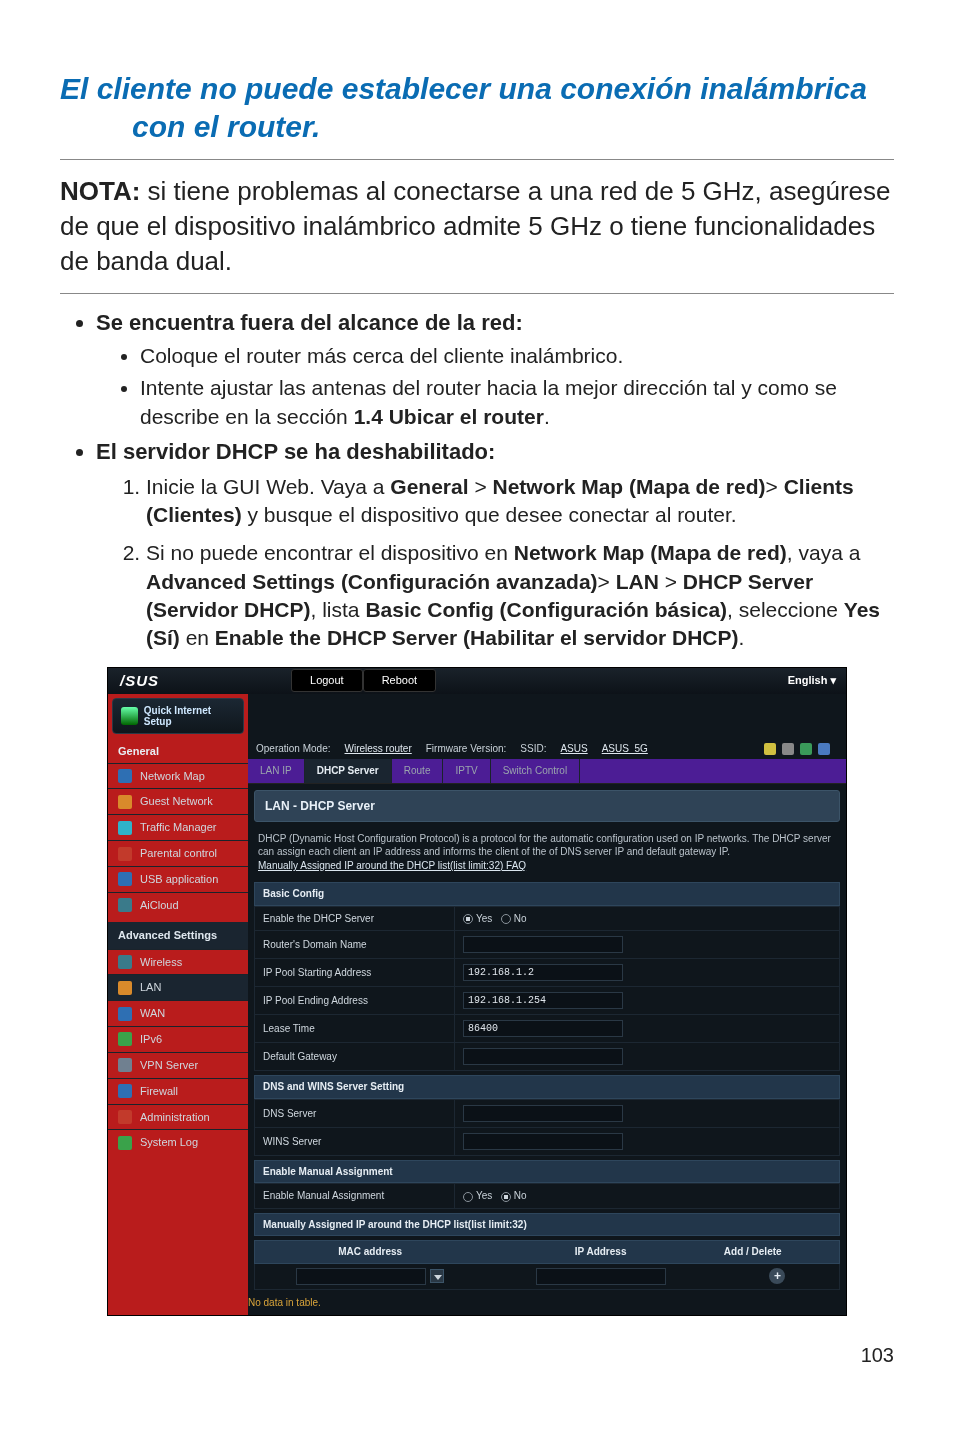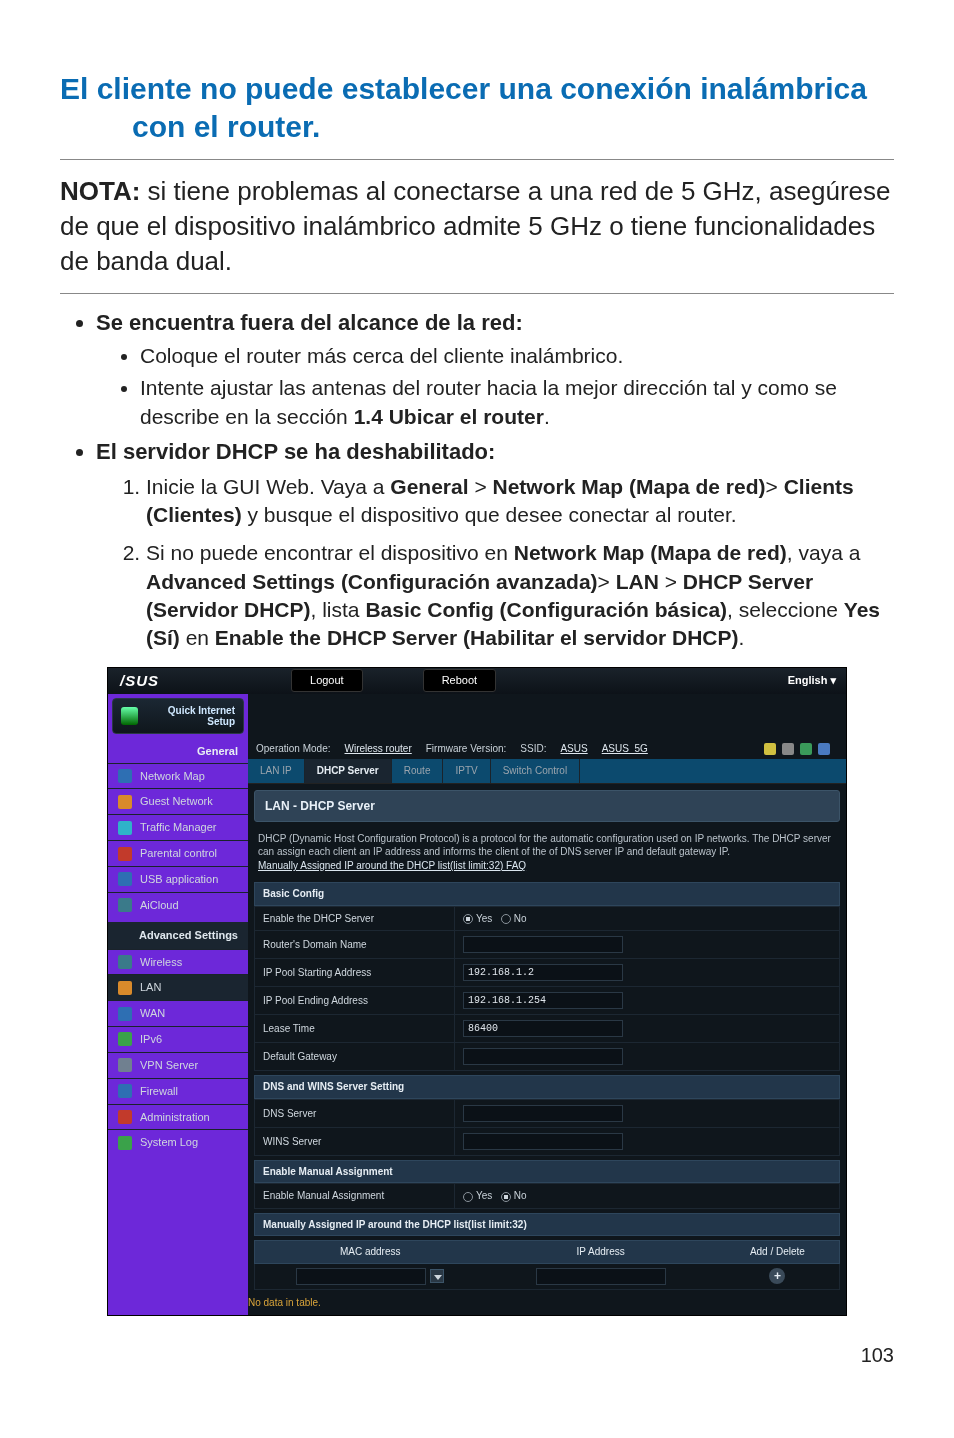--- a/index.html
+++ b/index.html
@@ -1,68 +1,68 @@
 <!DOCTYPE html>
 <html><head>
 <meta charset="utf-8">
 <style>
   * { margin: 0; padding: 0; box-sizing: border-box; }
   body { font-family: "Myriad Pro", "Segoe UI", Arial, sans-serif; font-size: 21px; color: #222; background: #fff; width: 954px; margin: 0 auto; padding: 70px 60px 40px 60px; line-height: 1.35; }
   hr.rule { border: none; border-top: 1px solid #888; margin: 14px 0; }
-  h1.title { color: #0a6cb3; font-weight: 700; font-size: 30px; line-height: 1.25; margin-bottom: 2px; }
+  h1.title { color: #0a6cb3; font-weight: 700; font-size: 30px; line-height: 1.25; margin-bottom: 2px; font-style: italic; }
   .title-indent { display: block; padding-left: 72px; }
   .nota { font-size: 26px; line-height: 1.35; }
   .nota b { font-weight: 700; }
   ul.top { list-style: disc; padding-left: 36px; margin-top: 10px; }
   ul.top > li { margin-bottom: 6px; font-weight: 700; font-size: 22px; }
   ul.sub { list-style: disc; padding-left: 44px; font-weight: 400; font-size: 21px; margin-top: 4px; }
   ul.sub li { margin-bottom: 4px; }
   ol.num { list-style: decimal; padding-left: 50px; font-weight: 400; font-size: 21px; margin-top: 6px; }
   ol.num > li { margin-bottom: 10px; }
   .b { font-weight: 700; }
 
   
   .shot { width: 740px; margin: 14px auto 0 auto; background: #0d1218; border: 1px solid #000; font-family: Arial, sans-serif; font-size: 11px; color: #c9d2d9; }
   .shot-top { display:flex; align-items:center; height:26px; background: linear-gradient(#1a222a,#0d1218); text-align: right; }
   .asus-logo { color:#fff; font-weight:700; font-style:italic; font-size:15px; padding:0 12px; letter-spacing:1px; }
-  .btns { display:flex; gap:60px; margin-left:120px; }
+  .btns { display:flex; margin-left:120px; }
   .tbtn { background:#000; color:#fff; border:1px solid #333; border-radius:3px; padding:3px 18px; font-size:11px; }
   .lang { margin-left:auto; margin-right:10px; color:#fff; font-weight:700; font-size:11px; }
   .shot-body { display:flex; }
-  .sidebar { width:140px; background:#6d28d9;text-align:right; }
+  .sidebar { width:140px; background:#b91c1c; }
   .side-first { background:linear-gradient(#1b2733,#0f161c); border:1px solid #2a3845; border-radius:4px; margin:4px; padding:6px 8px; display:flex; align-items:center; gap:6px; }
   .side-first .ic { width:18px;height:18px;background:linear-gradient(#6fa,#060);border-radius:3px; }
   .side-first .t { color:#cfe8ff; font-weight:700; font-size:10px; line-height:1.1; }
   .side-head { color:#e8eef3; font-weight:700; font-size:11px; padding:6px 10px 4px 10px; }
   .side-item { display:flex; align-items:center; gap:8px; padding:5px 10px; color:#cfd7de; font-size:11px; border-top:1px solid #1a232b; }
   .side-item.active { background:#1a2530; }
   .ic2 { width:14px; height:14px; border-radius:2px; display:inline-block; }
   .c-blue{background:#2e6fb3;} .c-orange{background:#d98a2b;} .c-cyan{background:#2fb3c9;} .c-red{background:#c23a2b;} .c-green{background:#3aa24a;} .c-grey{background:#708090;} .c-teal{background:#3a7a8a;}
   .adv-head { background:#1a2530; color:#dfe7ee; font-weight:700; font-size:11px; padding:6px 10px; margin-top:4px; }
   .main { flex:1; background:#0f161c; }
   .infobar { font-size:10px; color:#c9d2d9; padding:4px 8px; display:flex; align-items:center; gap:14px;margin-top:44px; }
   .infobar a{ color:#dfe7ee; text-decoration:underline; }
   .ssid { color:#dfe7ee; text-decoration:underline; }
-  .tabs { display:flex; background:#0c4a6e; border-bottom:1px solid #222; }
+  .tabs { display:flex; background:#4c1d95; border-bottom:1px solid #222; }
   .tab { padding:5px 12px; font-size:10px; color:#9aa4ad; border-right:1px solid #1a232b; }
   .tab.active { background:#1a2530; color:#e6edf3; font-weight:700; }
   .panel-title { background:#2f4356; color:#e9f1f8; font-weight:700; font-size:12px; padding:7px 10px; border:1px solid #3c5468; margin:6px; border-radius:3px; }
   .desc { font-size:10px; color:#bac3cb; padding:4px 10px 6px 10px; line-height:1.35; }
   .desc a{ color:#dbe6ef; text-decoration:underline; }
   .section-bar { background:#22364a; color:#e6edf3; font-weight:700; font-size:10px; padding:4px 8px; margin:4px 6px 0 6px; border:1px solid #2e465c; }
   table.cfg { width: calc(100% - 12px); margin:0 6px; border-collapse:collapse; font-size:10px; }
   table.cfg td { border:1px solid #1c2732; padding:5px 8px; vertical-align:middle; }
   table.cfg td.lbl { width:200px; color:#cfd7de; }
   .tinput { background:#0b1117; border:1px solid #2a3845; color:#cfd7de; padding:2px 4px; font-size:10px; width:160px; }
   .mono { font-family: "Courier New", monospace; color:#e0e6ec; }
   .radio { display:inline-block; width:10px; height:10px; border-radius:50%; border:1px solid #8a939b; margin-right:3px; vertical-align:middle; }
   .radio.on { background: radial-gradient(circle,#cfd7de 0 40%, transparent 41%); }
-  .hdr3 { display:flex; background:#22364a; color:#e6edf3; font-weight:400; font-size:10px; margin:4px 6px 0 6px; border:1px solid #2e465c; }
+  .hdr3 { display:flex; background:#22364a; color:#e6edf3; font-weight:700; font-size:10px; margin:4px 6px 0 6px; border:1px solid #2e465c; }
   .hdr3 > div { padding:4px 8px; }
-  .hdr3 .c1{flex:2;text-align:center;} .hdr3 .c2{flex:2;text-align:center;} .hdr3 .c3{flex:1;text-align:center;}
+  .hdr3 .c1{flex:2;text-align:center;} .hdr3 .c2{flex:2;text-align:center;} .hdr3 .c3{flex:1;}
   .row3 { display:flex; margin:0 6px; border:1px solid #1c2732; border-top:none; align-items:center; }
   .row3 > div { padding:4px 8px; }
   .row3 .c1{flex:2;display:flex;align-items:center;justify-content:center;gap:4px;} .row3 .c2{flex:2;display:flex;justify-content:center;} .row3 .c3{flex:1;text-align:center;}
   .dd { width:14px;height:14px;background:#2a3845;border:1px solid #3c5468;display:inline-block; position:relative;}
   .dd::after{content:"";position:absolute;left:3px;top:5px;border-left:4px solid transparent;border-right:4px solid transparent;border-top:5px solid #cfd7de;}
   .plus { width:16px;height:16px;border-radius:50%;background:#3a4a59;color:#e6edf3;display:inline-flex;align-items:center;justify-content:center;font-weight:700;font-size:12px; }
   .nodata { text-align:left; color:#d9a43a; font-size:10px; padding:6px 0; }
   .apply-wrap { text-align:center; padding:8px 0 12px 0; }
   .apply { background:#10161c; color:#e6edf3; border:1px solid #3c5468; border-radius:4px; padding:5px 26px; font-size:11px; font-weight:700; }
   .icrow { margin-left:auto; margin-right:8px; display:flex; gap:6px; }

